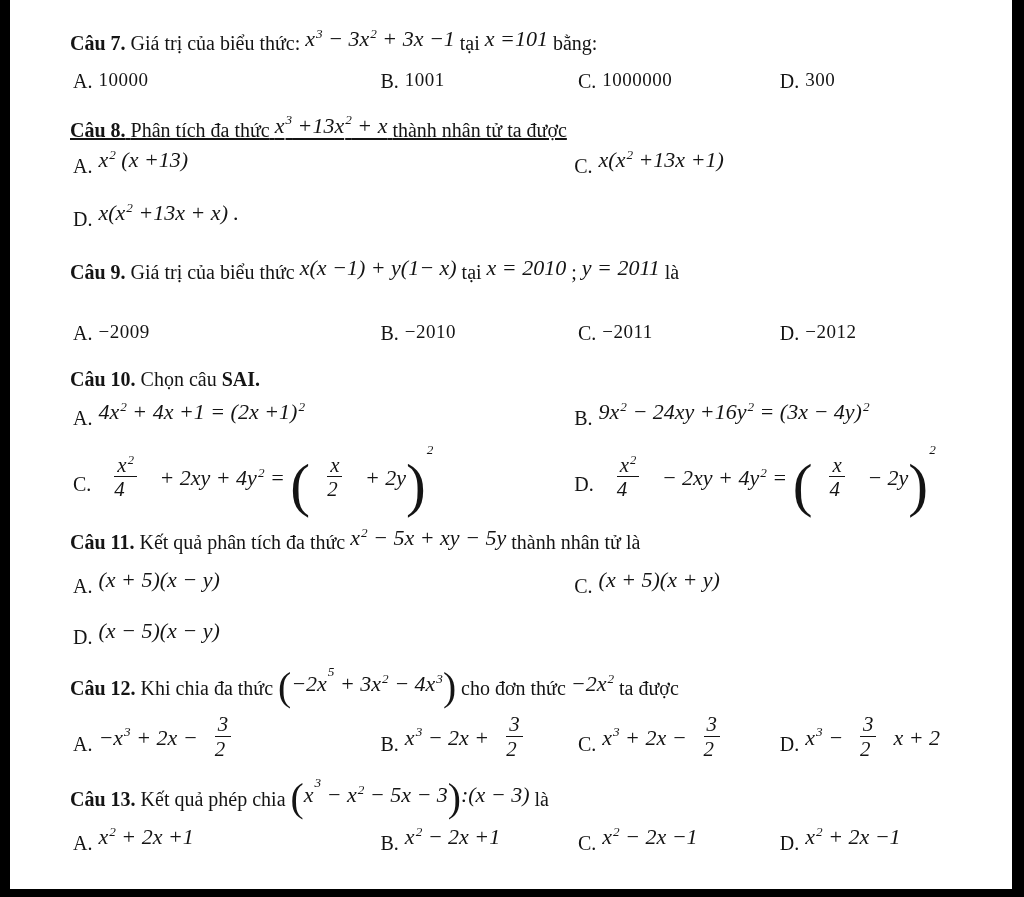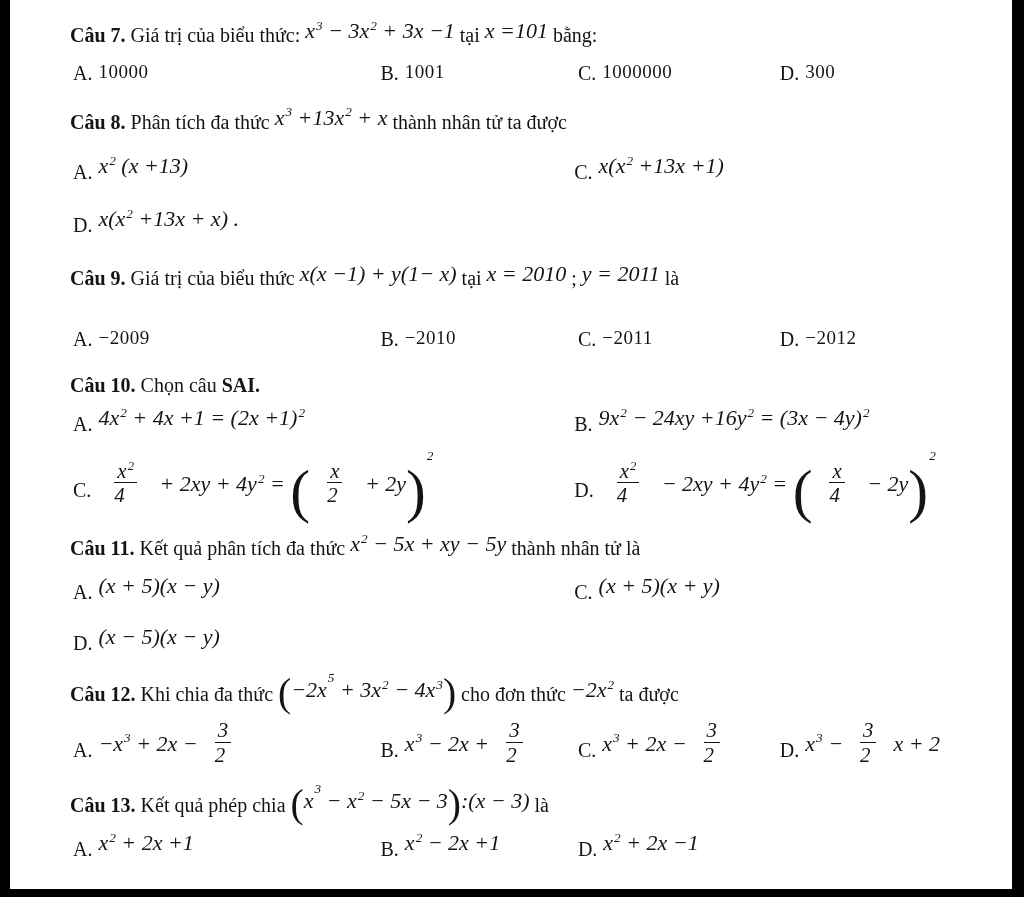--- a/index.html
+++ b/index.html
@@ -29,23 +29,23 @@
   span.bptall+sup{vertical-align:2.35em;}
   
   .opts{display:grid;margin-bottom:18px;}
   .col4{grid-template-columns:33.5% 21.5% 22% auto;}
   .col2{grid-template-columns:54.6% auto;row-gap:16px;}
   .opt{font-size:20px;line-height:1.5;white-space:nowrap;padding-left:3px;}
   .olabel{display:inline;}
   .opt .m{top:-6px;margin-left:6px;}
   .opt .otext{position:relative;top:-2px;font-size:19px;margin-left:6px;letter-spacing:0.5px;}
   
-  [data-name="question-7"]{margin-top:8px;}
+  [data-name="question-7"]{margin-top:16px;}
   [data-name="question-7"] .opts{margin-bottom:16px;}
-  [data-name="question-8"] .qtitle{margin-bottom:16px;}
+  [data-name="question-8"] .qtitle{margin-bottom:2px;text-decoration:underline;}
   [data-name="question-8"] .opts{row-gap:20px;margin-bottom:20px;}
   [data-name="question-9"] .qtitle{margin-bottom:12px;}
   [data-name="question-9"] .opts{margin-bottom:16px;margin-top:29px;}
   [data-name="question-10"] .opts{row-gap:22px;margin-bottom:18px;}
   [data-name="question-11"] .qtitle{margin-bottom:10px;}
   [data-name="question-11"] .opts{row-gap:18px;margin-bottom:18px;}
   [data-name="question-12"] .qtitle{margin-bottom:14px;}
   [data-name="question-12"] .opts{margin-bottom:16px;}
   [data-name="question-13"] .qtitle{margin-bottom:10px;}
 </style>
@@ -114,17 +114,18 @@
         <div class="opt" data-name="question-12-option-C"><span class="olabel" data-name="option-label">C.</span><span class="m" data-name="option-formula">x<sup>3</sup> + 2x −<span class="frac" data-name="fraction"><span class="fn">3</span><span class="fd">2</span></span></span></div>
         <div class="opt" data-name="question-12-option-D"><span class="olabel" data-name="option-label">D.</span><span class="m" data-name="option-formula">x<sup>3</sup> −<span class="frac" data-name="fraction"><span class="fn">3</span><span class="fd">2</span></span>x + 2</span></div>
       </div>
   </section>
 
   <section data-name="question-13">
     <div class="qtitle" data-name="question-13-title"><b data-name="question-13-label">Câu 13.</b> <span data-name="question-13-text-pre">Kết quả phép chia</span> <span class="m" data-name="question-13-formula"><span class="bp">(</span>x<sup>3</sup> − x<sup>2</sup> − 5x − 3<span class="bp">)</span>:(x − 3)</span> <span data-name="question-13-text-post">là</span></div>
     <div class="opts col4" data-name="question-13-options">
         <div class="opt" data-name="question-13-option-A"><span class="olabel" data-name="option-label">A.</span><span class="m" data-name="option-formula">x<sup>2</sup> + 2x +1</span></div>
         <div class="opt" data-name="question-13-option-B"><span class="olabel" data-name="option-label">B.</span><span class="m" data-name="option-formula">x<sup>2</sup> − 2x +1</span></div>
+        <div class="opt" data-name="question-13-option-C"><span class="olabel" data-name="option-label">C.</span><span class="m" data-name="option-formula">x<sup>2</sup> − 2x −1</span></div>
         <div class="opt" data-name="question-13-option-D"><span class="olabel" data-name="option-label">D.</span><span class="m" data-name="option-formula">x<sup>2</sup> + 2x −1</span></div>
       </div>
   </section>
 
 </div>
 
 </body></html>

